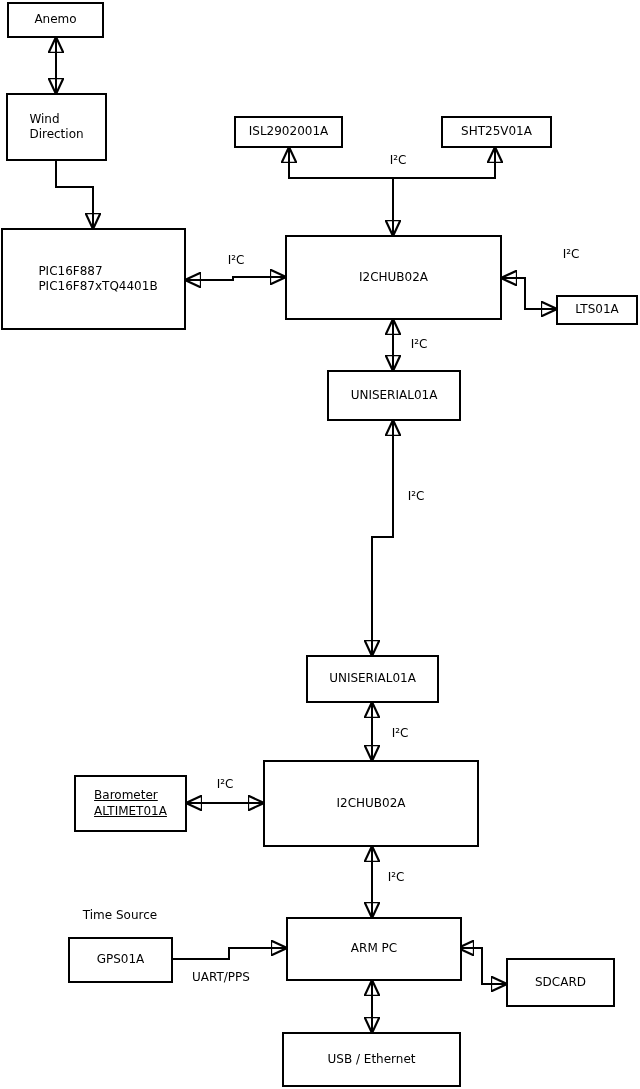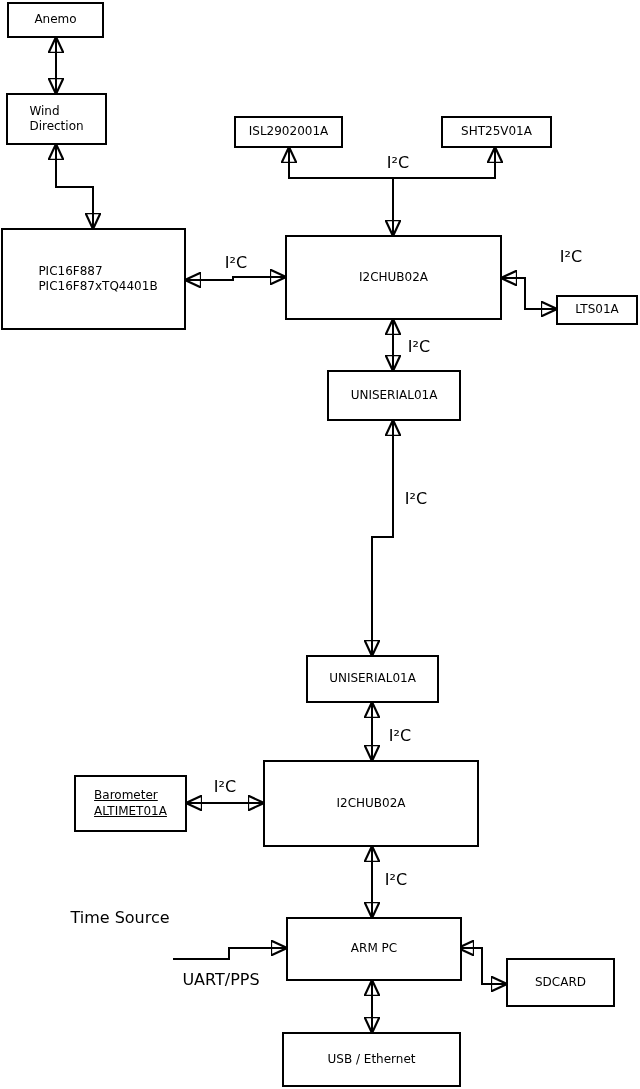--- a/index.html
+++ b/index.html
@@ -38,21 +38,21 @@
     text-align: left;
     color: #000000;
     font-size: 12px;
     line-height: 1.28;
     white-space: pre-line;
   }
   .lbl {
     position: absolute;
     transform: translateX(-50%);
     color: #000000;
-    font-size: 16px;
+    font-size: 12px;
     line-height: 1.2;
     white-space: nowrap;
   }
 </style>
 </head>
 <body>
 
 <div class="canvas">
 
   <svg class="edges" width="640" height="1089" viewBox="0 0 640 1089" xmlns="http://www.w3.org/2000/svg">
@@ -74,21 +74,21 @@
     <path d="M 372 703 L 372 760" marker-start="url(#arr)" marker-end="url(#arr)"></path>
     <path d="M 187 803 L 263 803" marker-start="url(#arr)" marker-end="url(#arr)"></path>
     <path d="M 372 847 L 372 917" marker-start="url(#arr)" marker-end="url(#arr)"></path>
     <path d="M 173 959 L 229 959 L 229 948 L 286 948" marker-end="url(#arr)"></path>
     <path d="M 459 948 L 482 948 L 482 984 L 506 984" marker-start="url(#arr)" marker-end="url(#arr)"></path>
     <path d="M 372 981 L 372 1032" marker-start="url(#arr)" marker-end="url(#arr)"></path>
   </svg>
 
   <div class="node" style="left:7px; top:2px; width:97px; height:36px;">Anemo</div>
 
-  <div class="node" style="left:6px; top:93px; width:101px; height:52px;">Wind
+  <div class="node" style="left:6px; top:93px; width:101px; height:68px;">Wind
 Direction</div>
 
   <div class="node" style="left:1px; top:228px; width:185px; height:102px;padding-left:9px;">PIC16F887
 PIC16F87xTQ4401B</div>
 
   <div class="node" style="left:234px; top:116px; width:109px; height:32px;">ISL2902001A</div>
 
   <div class="node" style="left:441px; top:116px; width:111px; height:32px;">SHT25V01A</div>
 
   <div class="node" style="left:285px; top:235px; width:217px; height:85px;">I2CHUB02A</div>
@@ -99,20 +99,21 @@
 
   <div class="node" style="left:306px; top:655px; width:133px; height:48px;">UNISERIAL01A</div>
 
   <div class="node" style="left:263px; top:760px; width:216px; height:87px;">I2CHUB02A</div>
 
   <div class="node" style="left:74px; top:775px; width:113px; height:57px;text-decoration:underline;">Barometer
 ALTIMET01A</div>
 
   <div class="node" style="left:286px; top:917px; width:176px; height:64px;">ARM PC</div>
 
+  <div class="node" style="left:68px; top:937px; width:105px; height:46px;">GPS01A</div>
 
   <div class="node" style="left:506px; top:958px; width:109px; height:49px;">SDCARD</div>
 
   <div class="node" style="left:282px; top:1032px; width:179px; height:55px;">USB / Ethernet</div>
 
   <span class="lbl" style="left:398px; top:153px;">I²C</span>
   <span class="lbl" style="left:236px; top:253px;">I²C</span>
   <span class="lbl" style="left:571px; top:247px;">I²C</span>
   <span class="lbl" style="left:419px; top:337px;">I²C</span>
   <span class="lbl" style="left:416px; top:489px;">I²C</span>

